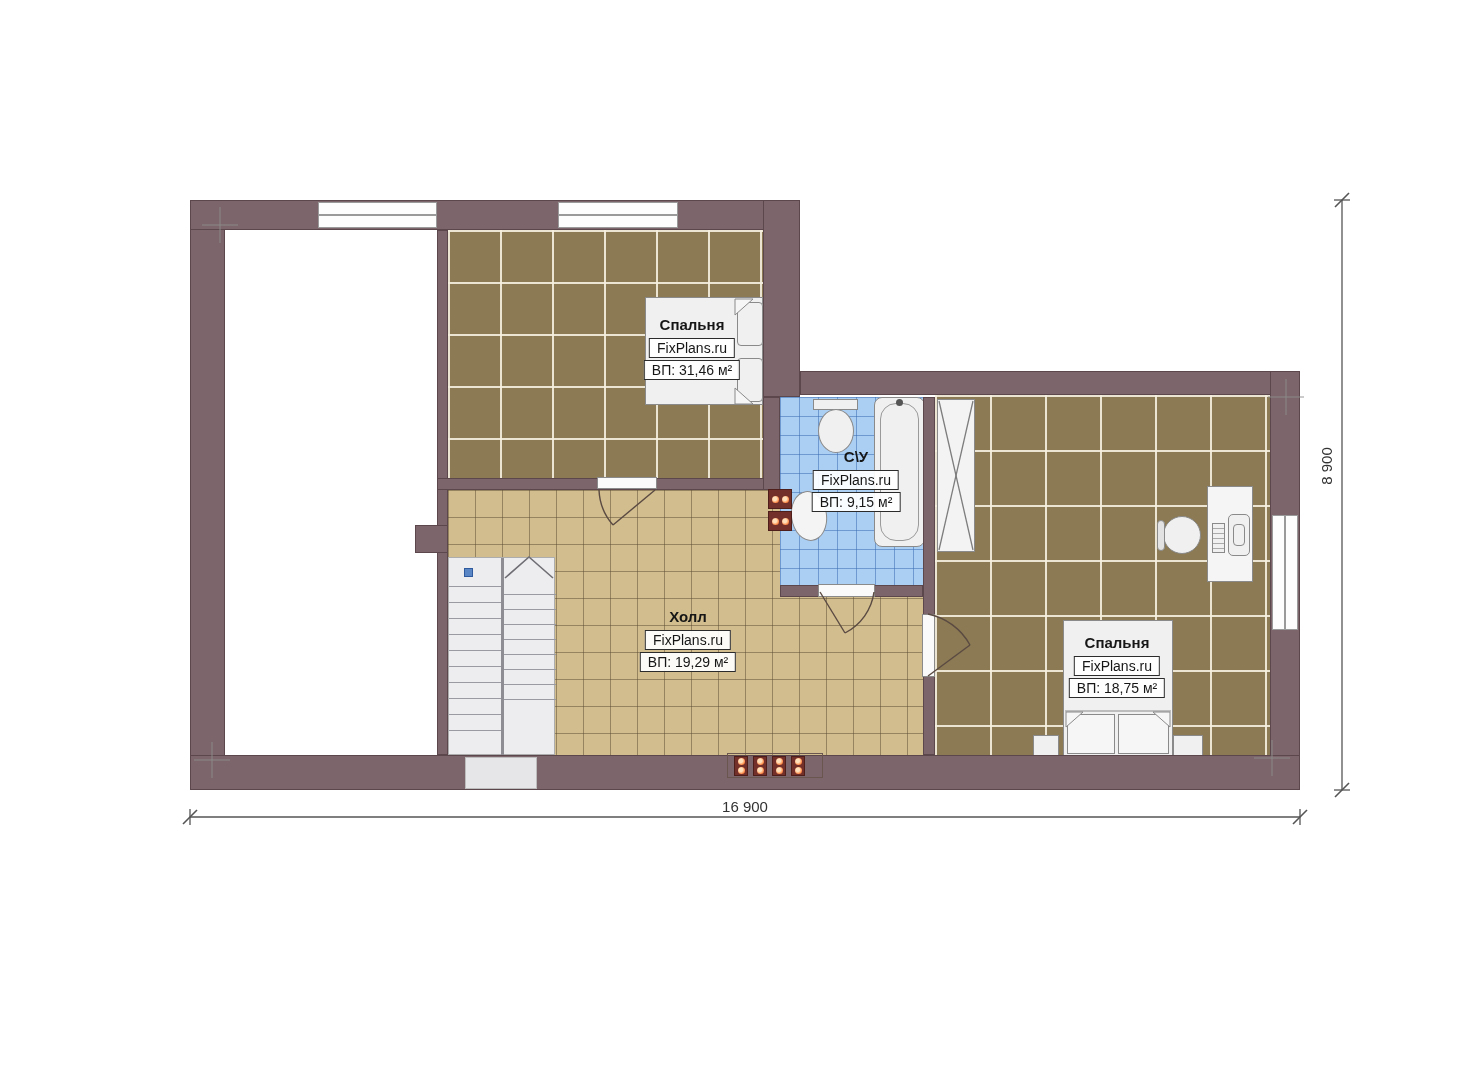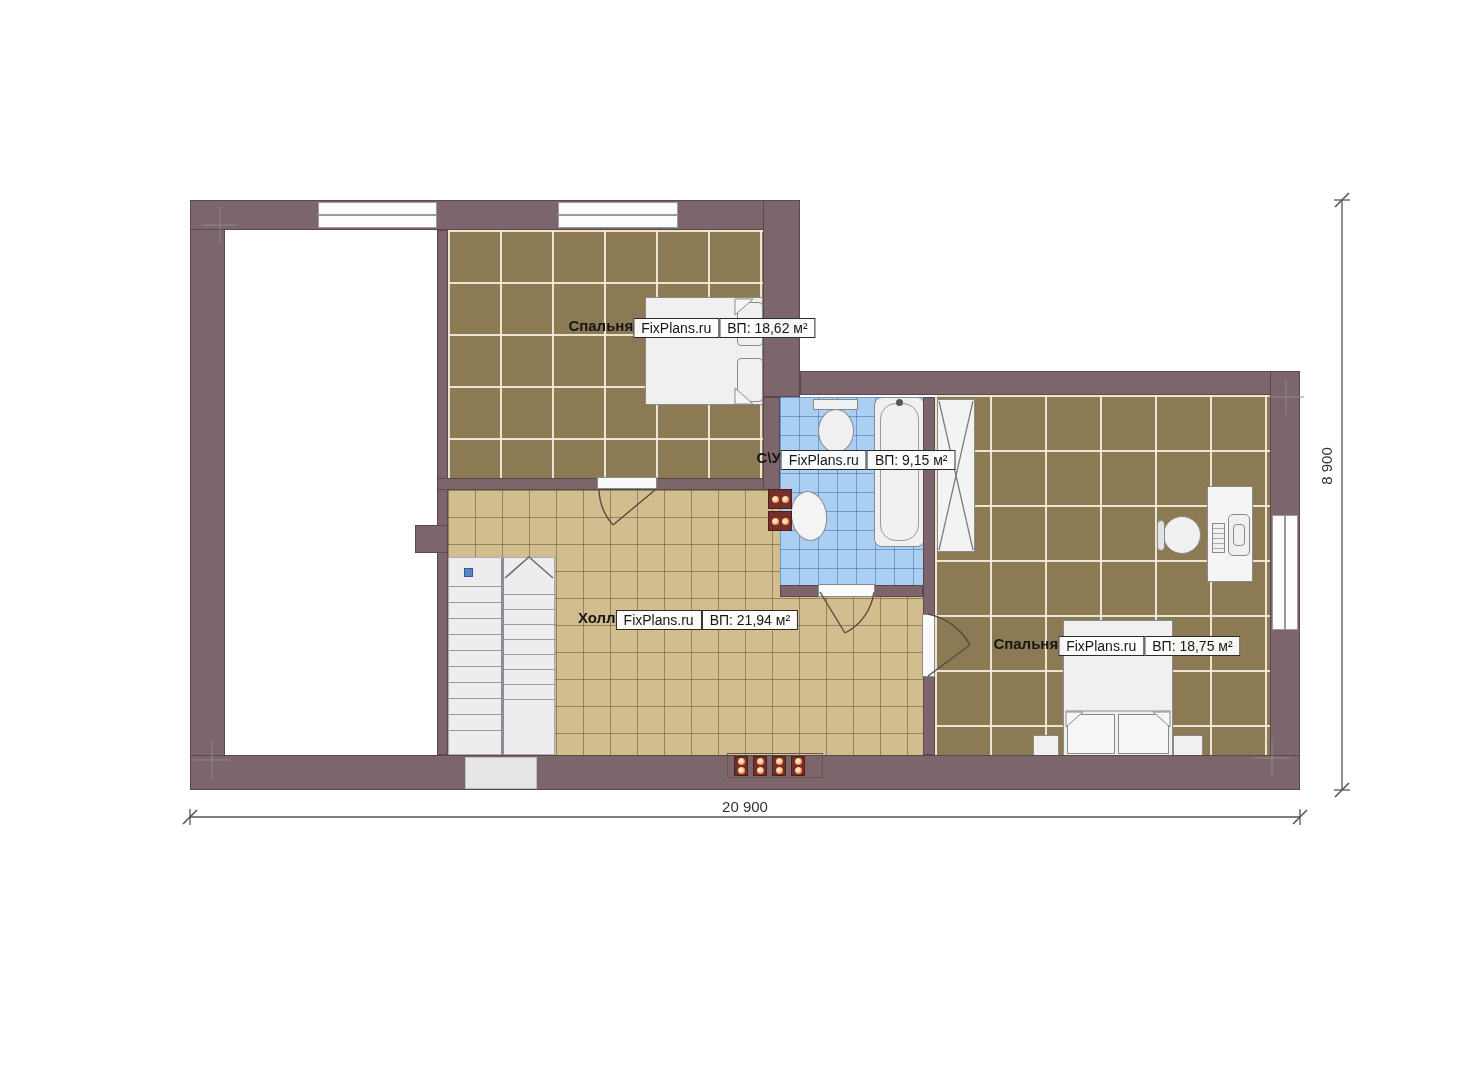--- a/index.html
+++ b/index.html
@@ -38,21 +38,21 @@
   .stair-treads-l{background-image:repeating-linear-gradient(to bottom, transparent 0 15px, #9a9aa2 15px 16px);}
   .stair-treads-r{background-image:repeating-linear-gradient(to bottom, transparent 0 14px, #9a9aa2 14px 15px);}
   .kbd{background-image:repeating-linear-gradient(to bottom, transparent 0 4px, #aaa 4px 5px);}
   
   .rad{background:var(--radiator-body,#73302a);border:1px solid #4e1f1a;display:flex;
        align-items:center;justify-content:center;gap:3px;}
   .rad.col{flex-direction:column;}
   .rad-dot{width:7px;height:7px;border-radius:50%;
        background:radial-gradient(circle at 40% 40%, #ffe0bb 0 30%, var(--radiator-dot,#ff8844) 70%);}
   
-  .room-label{position:absolute;display:flex;flex-direction:row;align-items:center;
+  .room-label{position:absolute;display:flex;flex-direction:column;align-items:center;
       transform:translateX(-50%);color:#161616;z-index:30;text-align:center;}
   .room-name{font-weight:bold;font-size:15px;margin-bottom:3px;white-space:nowrap;}
   .room-box{background:rgba(255,255,255,.93);border:1px solid #2b2b2b;font-size:14px;
       padding:1px 7px;margin-top:2px;white-space:nowrap;}
   .dim-label{position:absolute;font-size:15px;color:#333;white-space:nowrap;z-index:30;}
   .dim-label.horiz{transform:translateX(-50%);}
   .dim-label.vert{transform:translate(-50%,-50%) rotate(-90deg);}
   .overlay{position:absolute;left:0;top:0;z-index:20;pointer-events:none;}
   .z5{z-index:5;} .z10{z-index:10;} .z15{z-index:15;}
 </style>
@@ -206,34 +206,34 @@
       <line x1="1335" y1="207" x2="1349" y2="193" stroke-width="1.6"></line>
       <line x1="1334" y1="200" x2="1350" y2="200"></line>
       <line x1="1335" y1="797" x2="1349" y2="783" stroke-width="1.6"></line>
       <line x1="1334" y1="790" x2="1350" y2="790"></line>
     </g>
   </svg>
 
   <div class="room-label" style="left:692px;top:316px;">
     <div class="room-name">Спальня</div>
     <div class="room-box">FixPlans.ru</div>
-    <div class="room-box">ВП: 18,62 м²</div>
+    <div class="room-box">ВП: 31,46 м²</div>
   </div>
   <div class="room-label" style="left:856px;top:448px;">
     <div class="room-name">С\У</div>
     <div class="room-box">FixPlans.ru</div>
     <div class="room-box">ВП: 9,15 м²</div>
   </div>
   <div class="room-label" style="left:688px;top:608px;">
     <div class="room-name">Холл</div>
     <div class="room-box">FixPlans.ru</div>
-    <div class="room-box">ВП: 21,94 м²</div>
+    <div class="room-box">ВП: 19,29 м²</div>
   </div>
   <div class="room-label" style="left:1117px;top:634px;">
     <div class="room-name">Спальня</div>
     <div class="room-box">FixPlans.ru</div>
     <div class="room-box">ВП: 18,75 м²</div>
   </div>
 
-  <div class="dim-label horiz" style="left:745px;top:798px;">20 900</div>
+  <div class="dim-label horiz" style="left:745px;top:798px;">16 900</div>
   <div class="dim-label vert" style="left:1326px;top:466px;">8 900</div>
 
 </div>
 
 </body></html>

